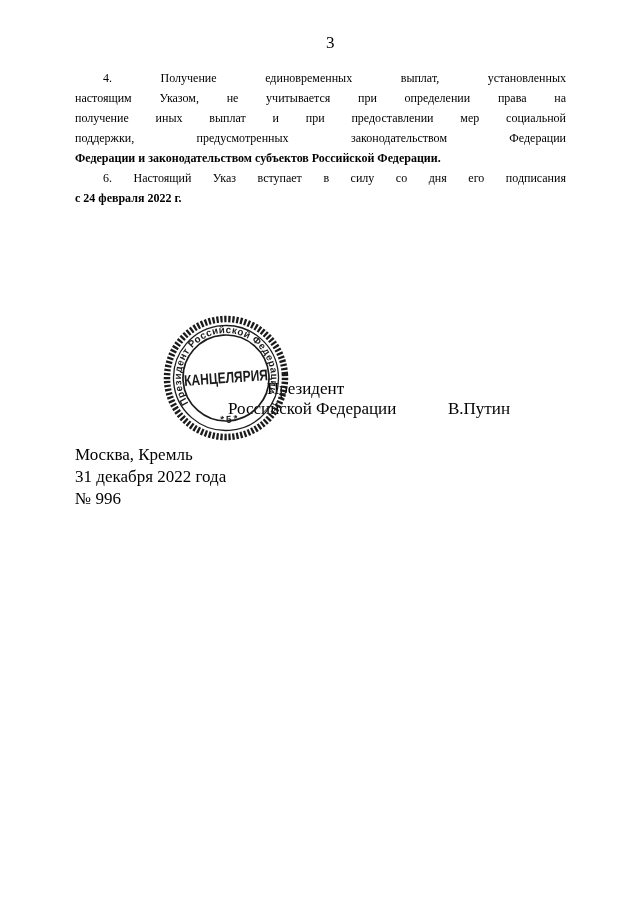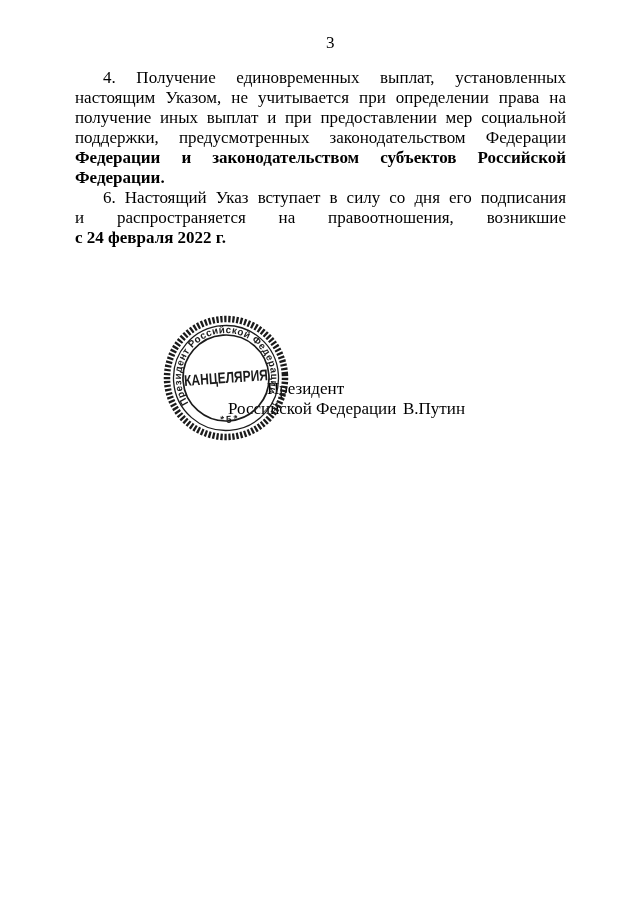--- a/index.html
+++ b/index.html
@@ -16,21 +16,21 @@
     position: absolute;
     left: 326px;
     top: 33px;
     font-size: 17px;
   }
   #body-text {
     position: absolute;
     left: 75px;
     top: 68px;
     width: 491px;
-    font-size: 17px;
+    font-size: 12px;
     line-height: 20px;
   }
   .line {
     text-align: justify;
     text-align-last: justify;
   }
   .line.lastline {
     text-align-last: left;
     font-weight: bold;
   }
@@ -38,21 +38,21 @@
     text-indent: 28px;
   }
   .sig {
     position: absolute;
     font-size: 17px;
     line-height: 20px;
     white-space: nowrap;
   }
   #sig-title1 { left: 267px; top: 379px; }
   #sig-title2 { left: 228px; top: 399px; }
-  #sig-name   { left: 403px; top: 399px; }
+  #sig-name   { left: 448px; top: 399px; }
   #footer {
     position: absolute;
     left: 75px;
     top: 444px;
     font-size: 17px;
     line-height: 22px;
     white-space: nowrap;
   }
   #stamp {
     position: absolute;
@@ -88,21 +88,20 @@
   <div id="body-text">
     <div class="para">
       <div class="line ind">4. Получение единовременных выплат, установленных</div>
       <div class="line">настоящим Указом, не учитывается при определении права на</div>
       <div class="line">получение иных выплат и при предоставлении мер социальной</div>
       <div class="line">поддержки, предусмотренных законодательством Федерации</div>
       <div class="line lastline">Федерации и законодательством субъектов Российской Федерации.</div>
     </div>
     <div class="para">
       <div class="line ind">6. Настоящий Указ вступает в силу со дня его подписания</div>
-      <div class="line">и распространяется на правоотношения, возникшие</div>
       <div class="line lastline">с 24 февраля 2022 г.</div>
     </div>
   </div>
 
   <div class="sig" id="sig-title1">Президент</div>
   <div class="sig" id="sig-title2">Российской Федерации</div>
   <div class="sig" id="sig-name">В.Путин</div>
 
   <svg id="stamp" viewBox="0 0 130 130" aria-hidden="true">
     <defs>
@@ -118,14 +117,19 @@
       <text class="ring-text">
         <textPath href="#ringArc" textLength="183" lengthAdjust="spacingAndGlyphs">Президент Российской Федерации</textPath>
       </text>
       <text class="bottom-text">
         <textPath href="#botArc" startOffset="50%">* 5 *</textPath>
       </text>
       <text class="center-text" x="65" y="70" textLength="84" lengthAdjust="spacingAndGlyphs">КАНЦЕЛЯРИЯ</text>
     </g>
   </svg>
 
+  <div id="footer">
+    <div>Москва, Кремль</div>
+    <div>31 декабря 2022 года</div>
+    <div>№ 996</div>
+  </div>
 
 </div>
 
 </body></html>

